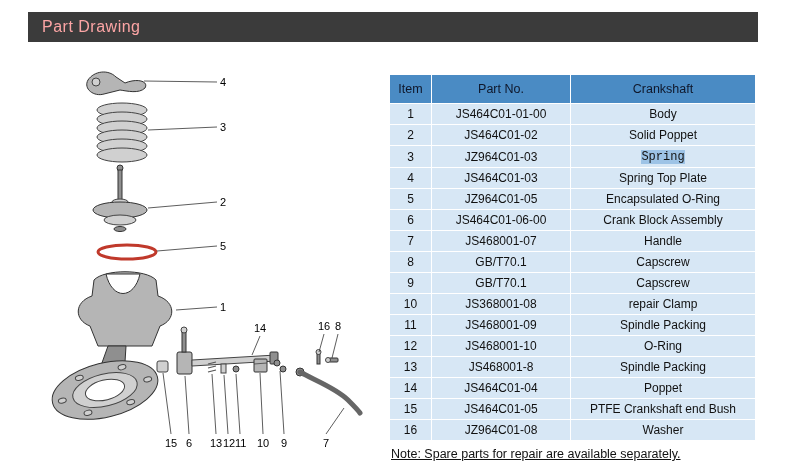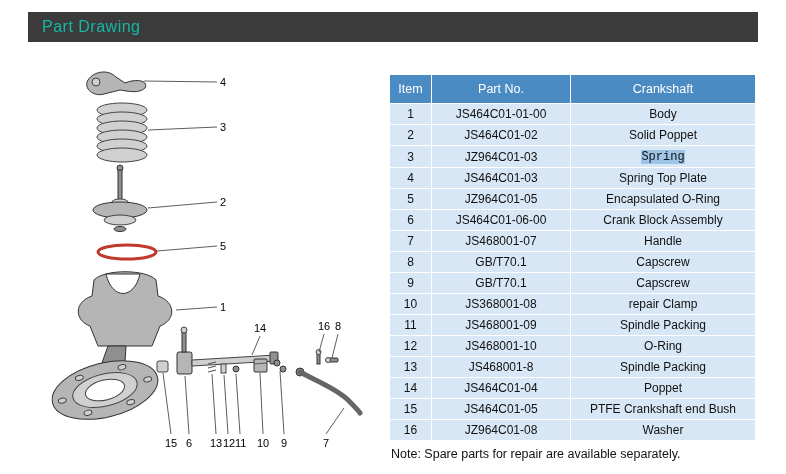--- a/index.html
+++ b/index.html
@@ -7,37 +7,37 @@
     --header-blue:#4a8bc4;
     --row-blue:#d7e7f5;
     --highlight-blue:#9dc3e6;
     --oring-red:#c0392b;
   }
   *{box-sizing:border-box;}
   body{margin:0;background:#ffffff;font-family:"Liberation Sans",sans-serif;}
   .page{position:relative;width:786px;height:474px;background:#fff;overflow:hidden;}
   .title-bar{
     position:absolute;left:28px;top:12px;width:730px;height:30px;
-    background:var(--titlebar-bg,#3b3b3b);color:#14b8a6;
+    background:var(--titlebar-bg,#3b3b3b);color:#fca5a5;
     font-size:16px;line-height:30px;padding-left:14px;letter-spacing:.5px;
   }
   .diagram-wrap{position:absolute;left:24px;top:58px;width:360px;height:402px;}
   .table-area{position:absolute;left:389px;top:74px;width:366px;}
   table{border-collapse:collapse;width:100%;table-layout:fixed;}
   th{
-    background:var(--header-blue,#4a8bc4);color:#ffffff;font-weight:normal;
+    background:var(--header-blue,#4a8bc4);color:#0f172a;font-weight:normal;
     font-size:12.5px;padding:7px 2px;border:1px solid #fff;text-align:center;
   }
   td{
     background:var(--row-blue,#d7e7f5);font-size:12px;text-align:center;
     padding:3px 2px;border:1px solid #fff;color:#111;
     white-space:nowrap;overflow:hidden;line-height:14px;
   }
   .highlight{background:var(--highlight-blue,#9dc3e6);font-family:Liberation Mono, monospace;}
-  .note{margin-top:6px;font-size:12.5px;color:#111;padding-left:2px;}
+  .note{margin-top:6px;font-size:12.5px;color:#111;padding-left:2px;text-decoration:underline;}
   svg text{font-family:"Liberation Sans",sans-serif;font-size:11px;fill:#000;}
   .leader{stroke:#333;stroke-width:0.8;fill:none;}
   .metal{fill:#b5b5b5;stroke:#333;stroke-width:1;}
   .metal-light{fill:#d0d0d0;stroke:#444;stroke-width:1;}
   .metal-dark{fill:#8f8f8f;stroke:#333;stroke-width:1;}
 </style>
 </head>
 <body>
 
 <div class="page">

